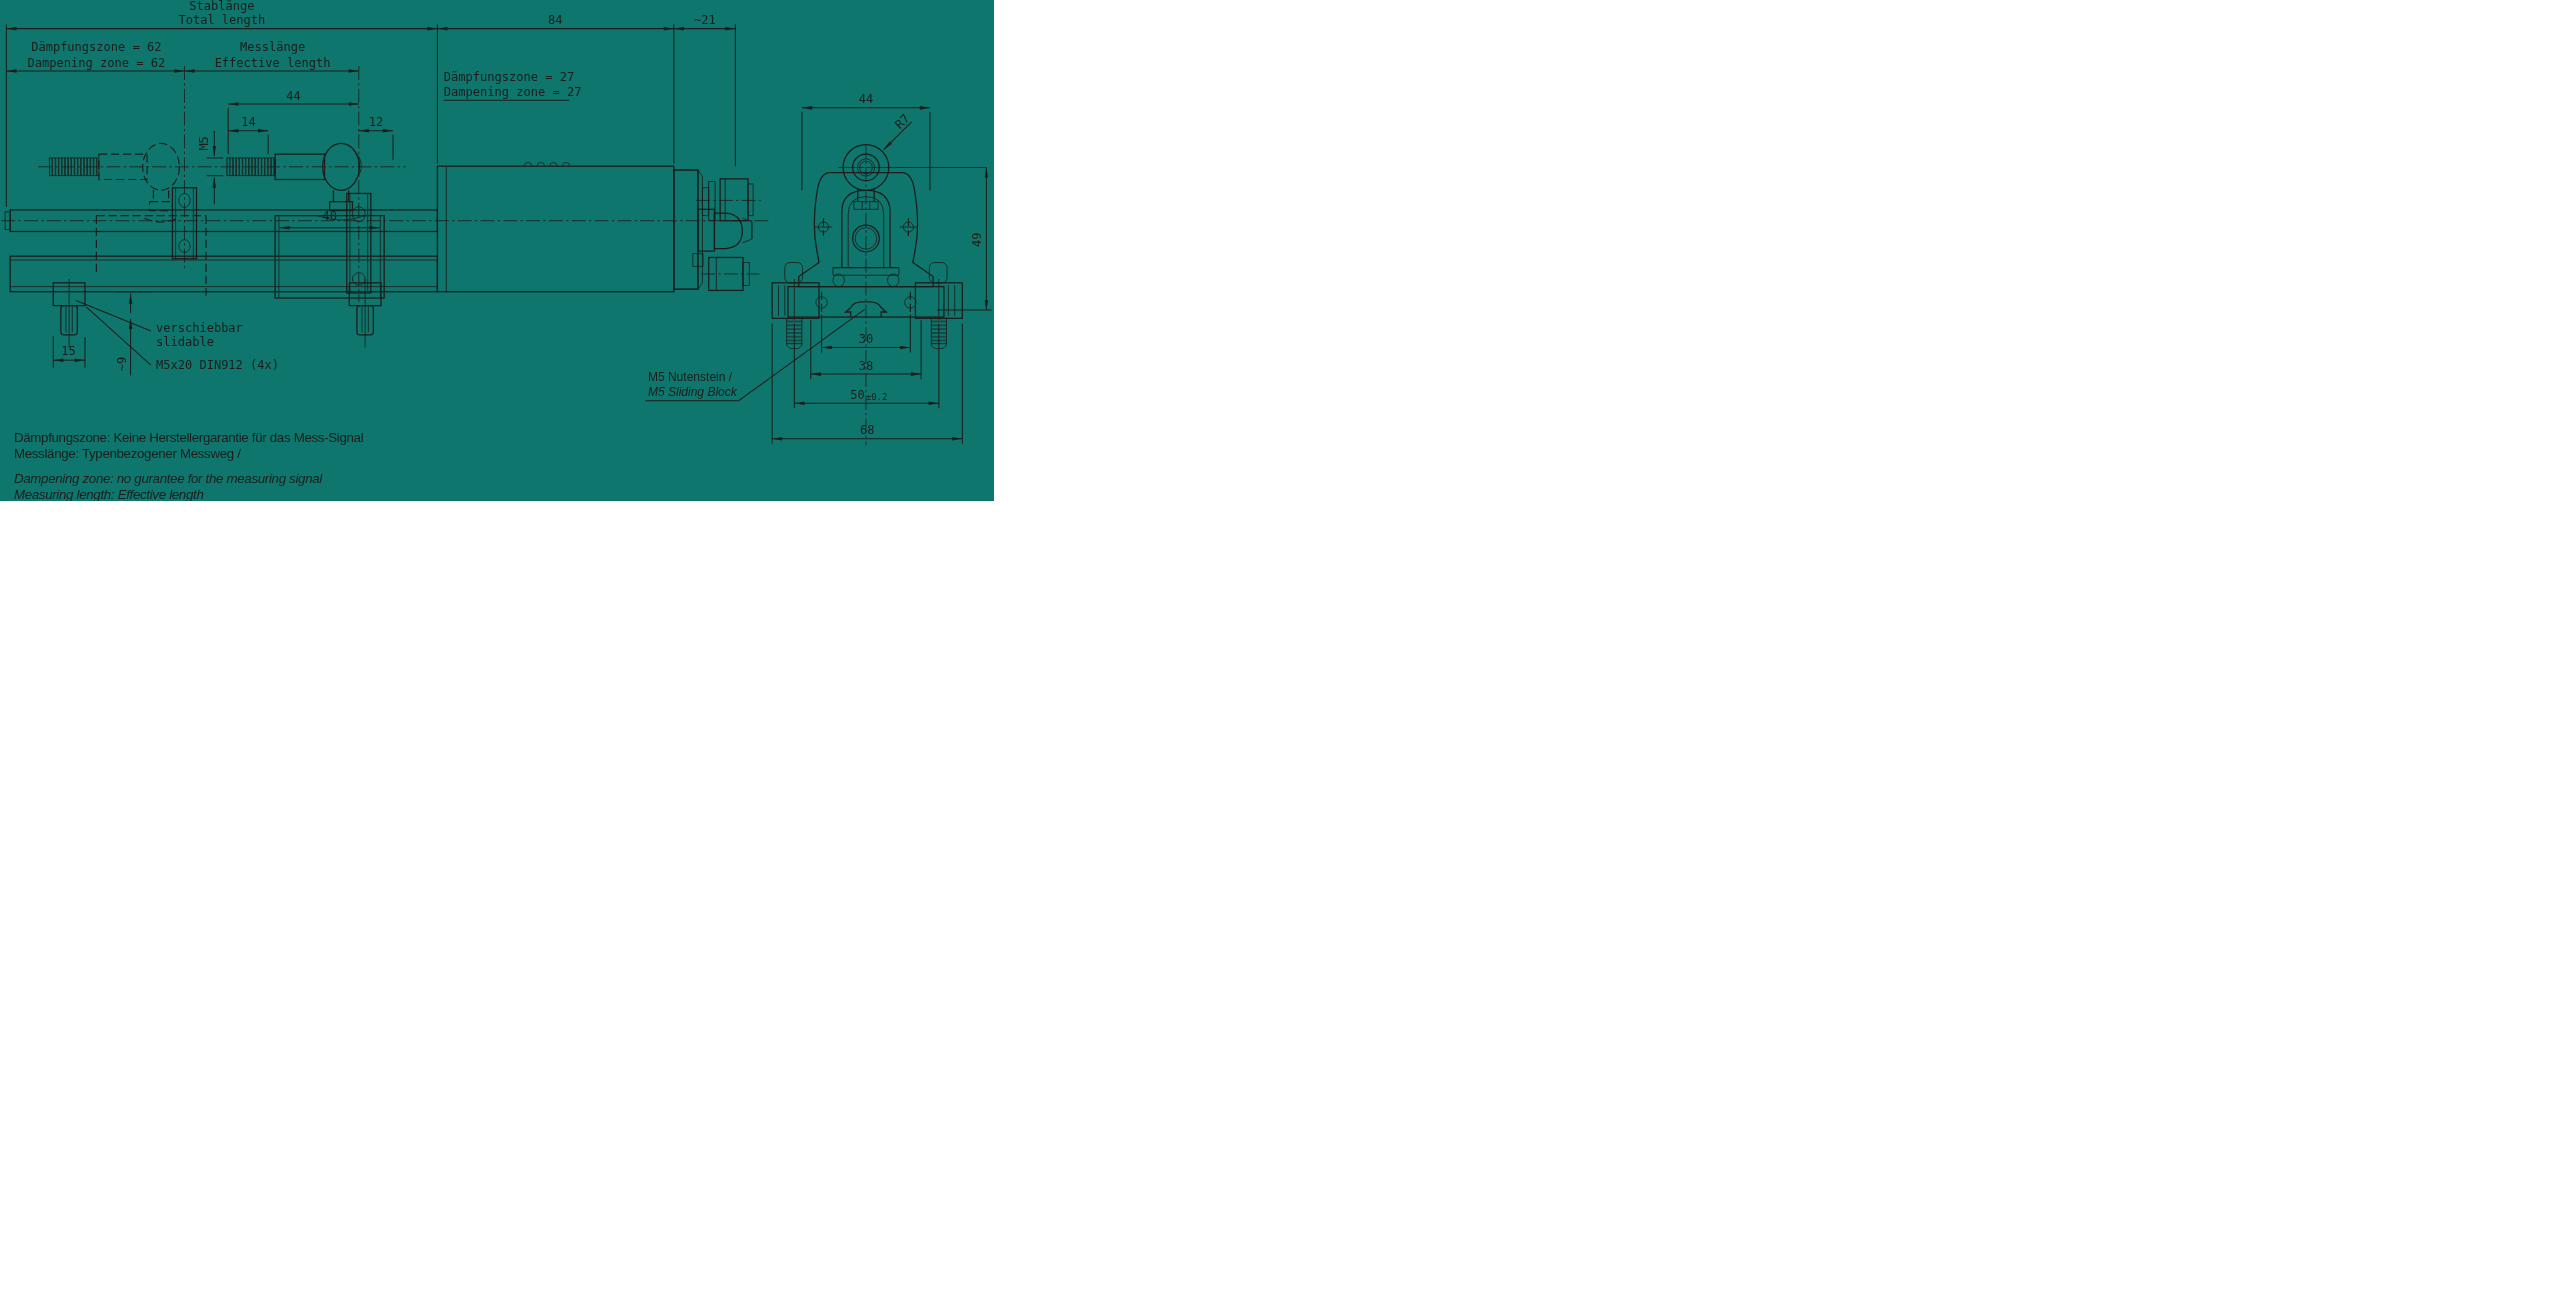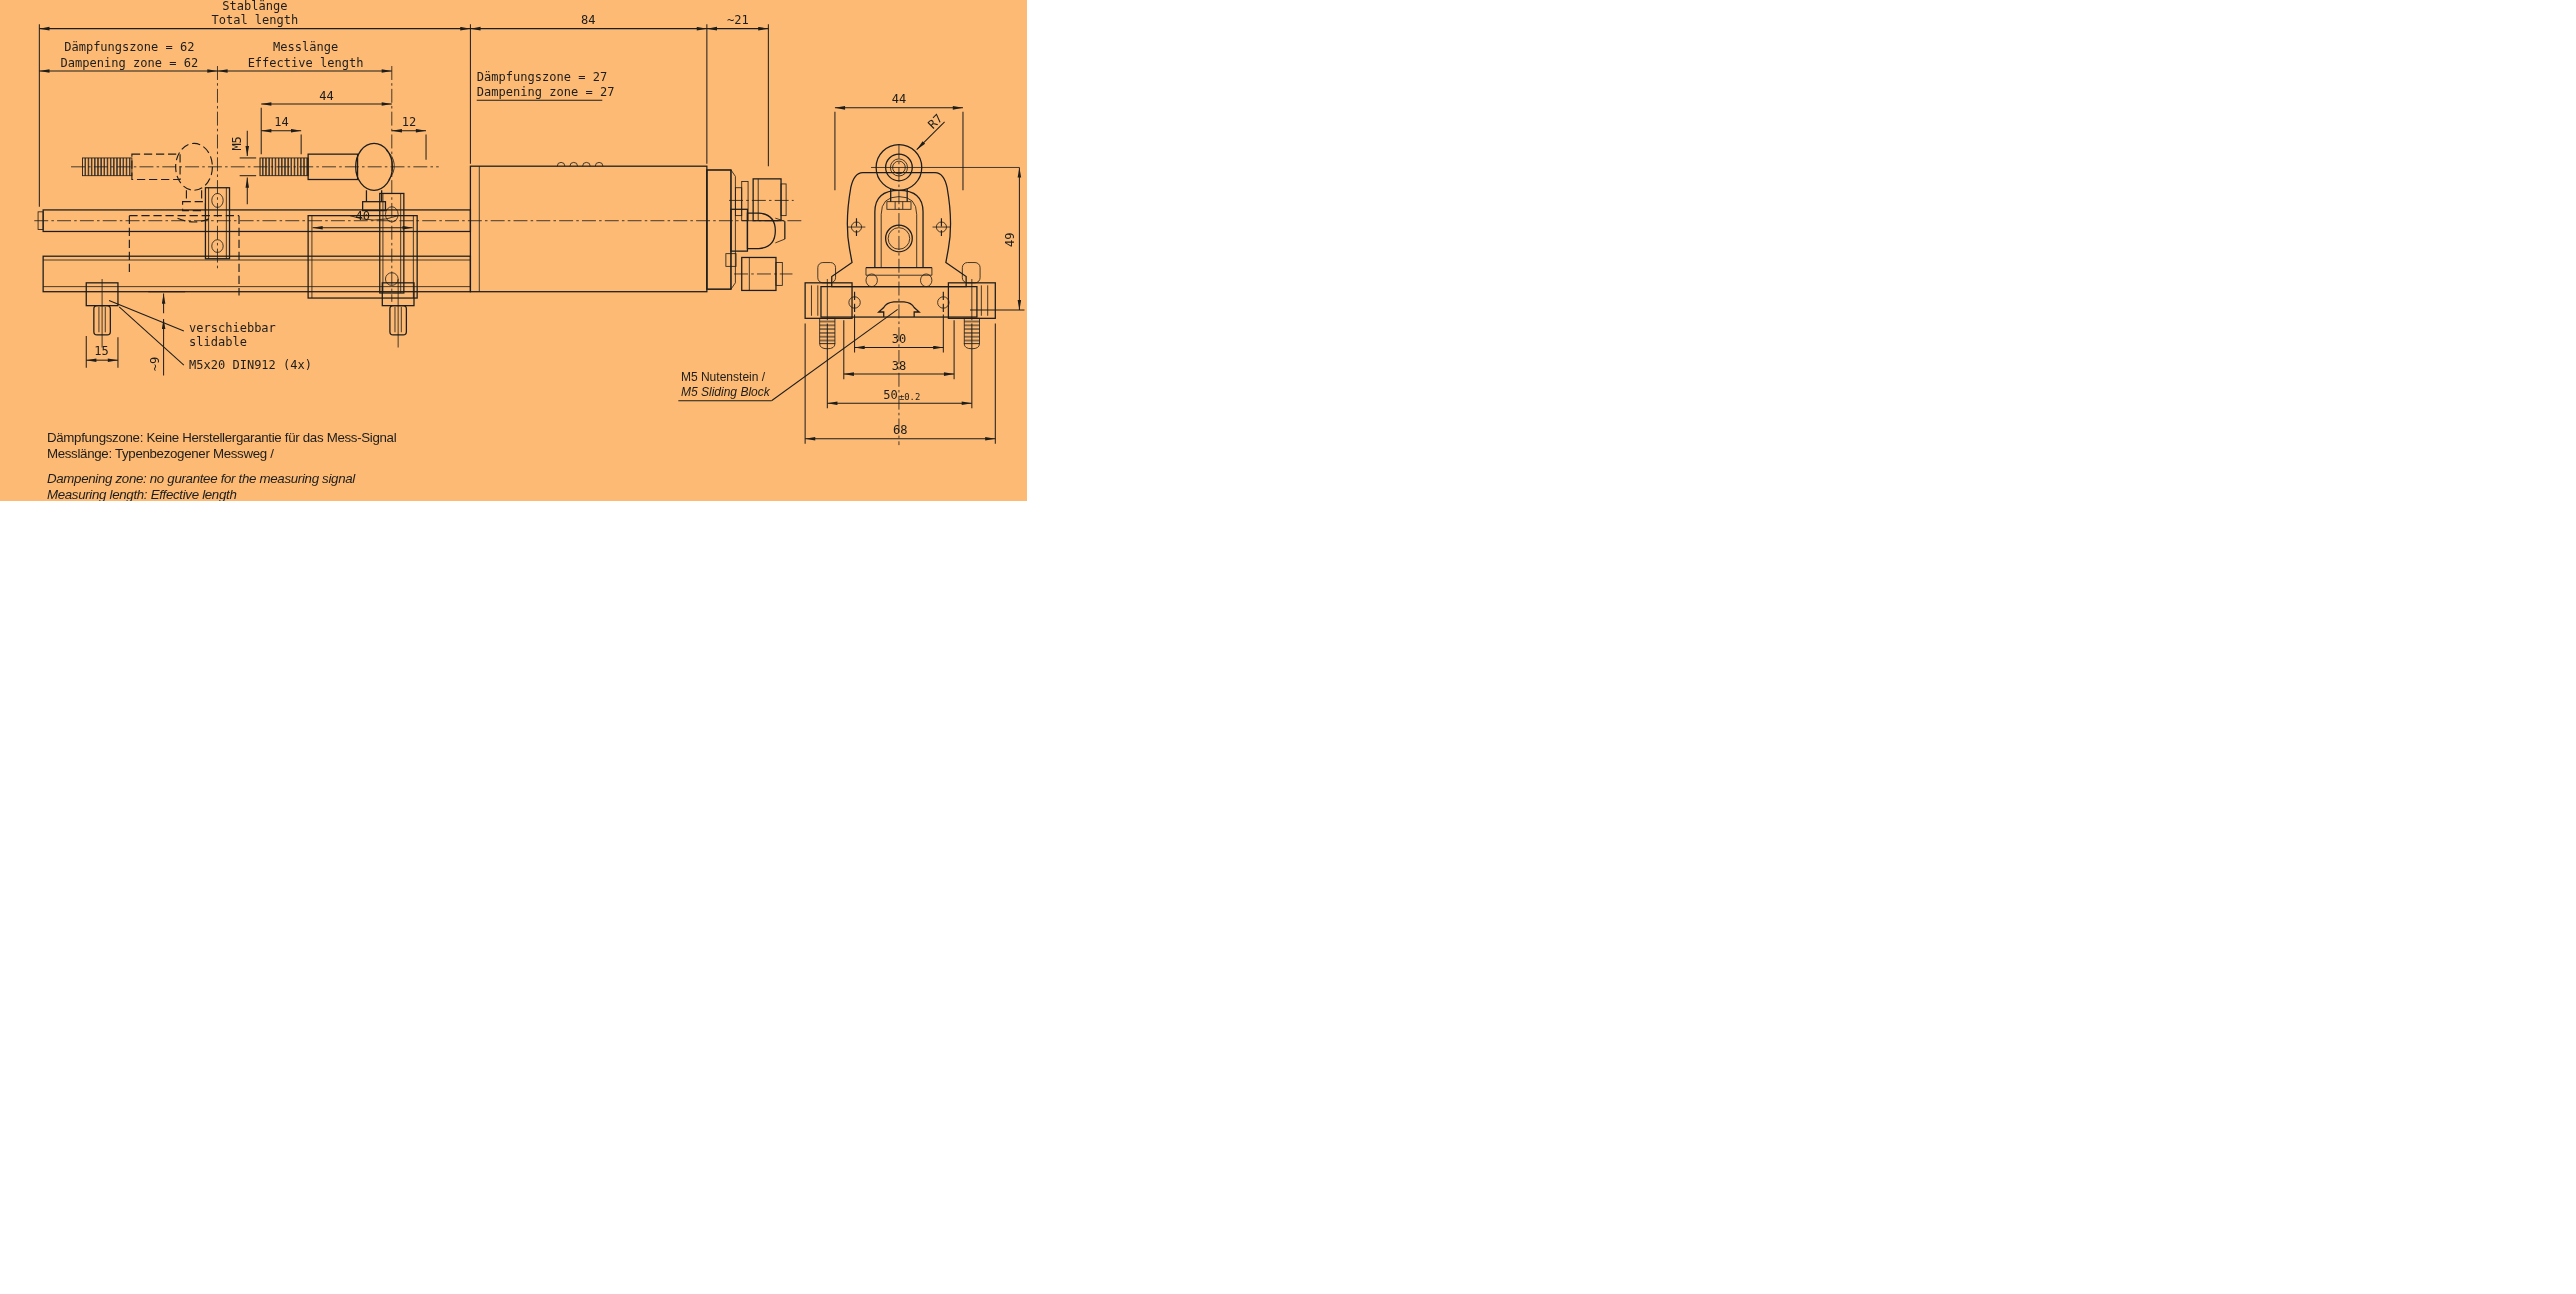--- a/index.html
+++ b/index.html
@@ -1,16 +1,16 @@
 <!DOCTYPE html>
 <html style="font-size:10px"><head>
 <meta charset="utf-8">
 <style>
   html,body{margin:0;padding:0;background:#ffffff;}
-  .stage{position:relative;width:994px;height:501px;background:#fdba74;overflow:hidden;padding-left:33px;}
+  .stage{position:relative;width:994px;height:501px;background:#0f766e;overflow:hidden;}
   svg{display:block;}
   .ln{stroke:#1d1d1b;fill:none;stroke-width:2;}
   .thin{stroke-width:1.3;}
   .dim{stroke:#1d1d1b;fill:none;stroke-width:1.6;}
   .cl{stroke:#1d1d1b;fill:none;stroke-width:1.3;stroke-dasharray:22 5 4 5;}
   .ph{stroke:#1d1d1b;fill:none;stroke-width:1.8;stroke-dasharray:13 6;}
   .dtx{font-family:"DejaVu Sans Mono",monospace;font-size:19px;fill:#1d1d1b;}
   .dts{font-family:"DejaVu Sans Mono",monospace;font-size:14px;fill:#1d1d1b;}
   .lbl{font-family:"Liberation Sans",sans-serif;font-size:19px;fill:#1d1d1b;}
   .note{font-family:"Liberation Sans",sans-serif;font-size:21px;fill:#1d1d1b;letter-spacing:-0.5px;}

